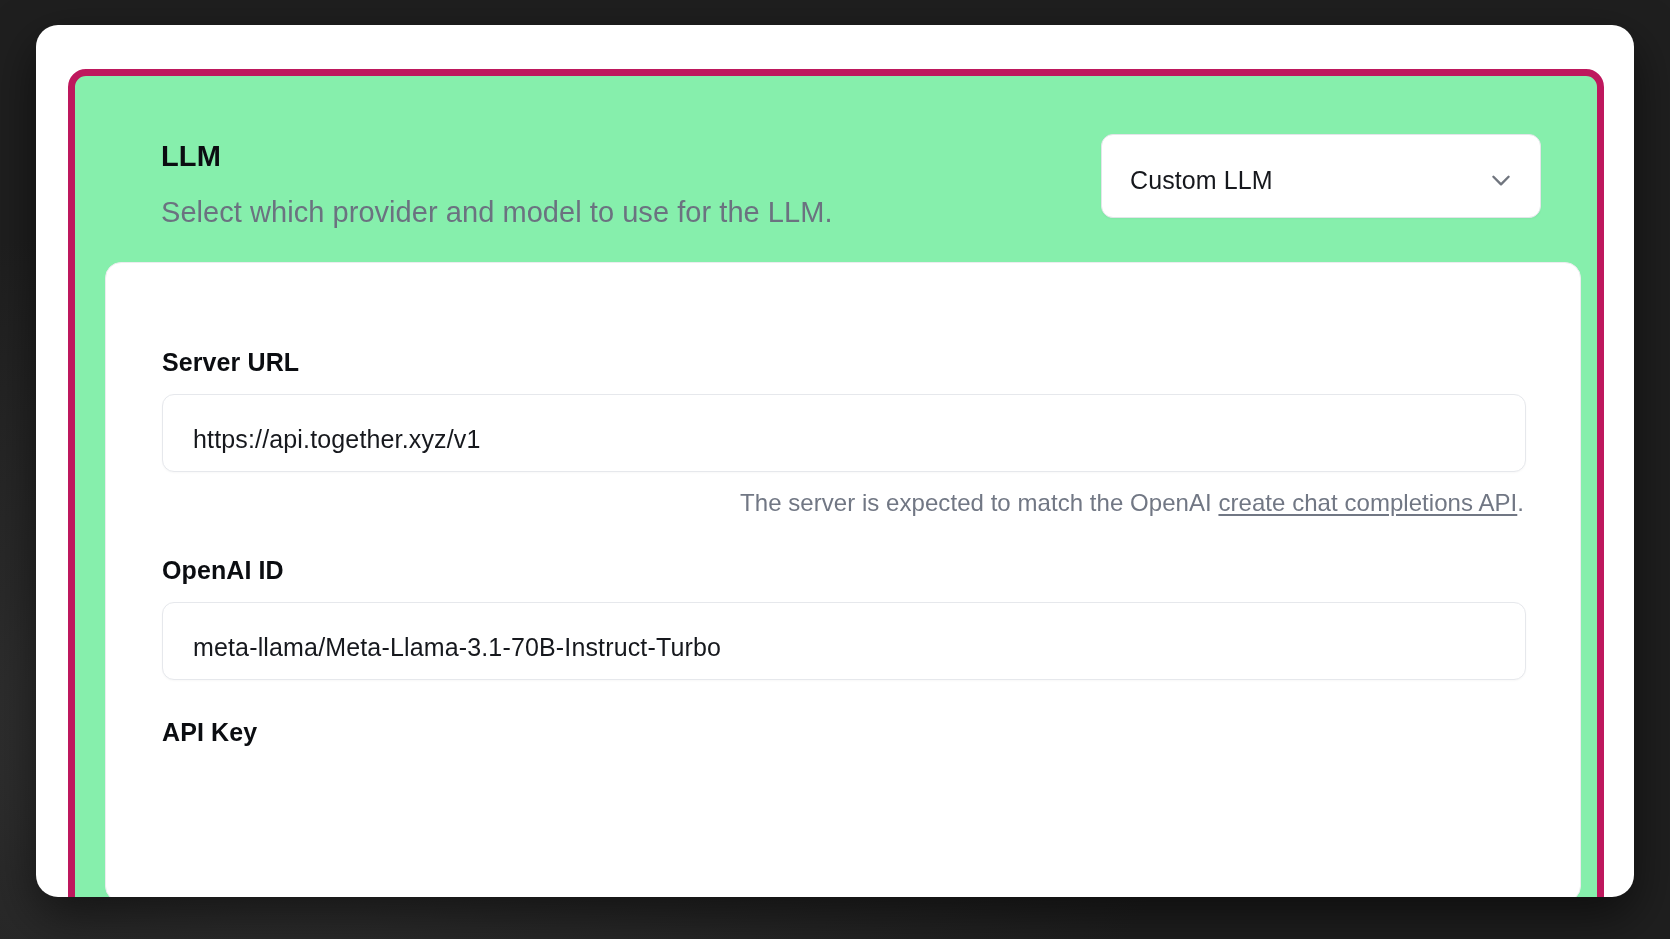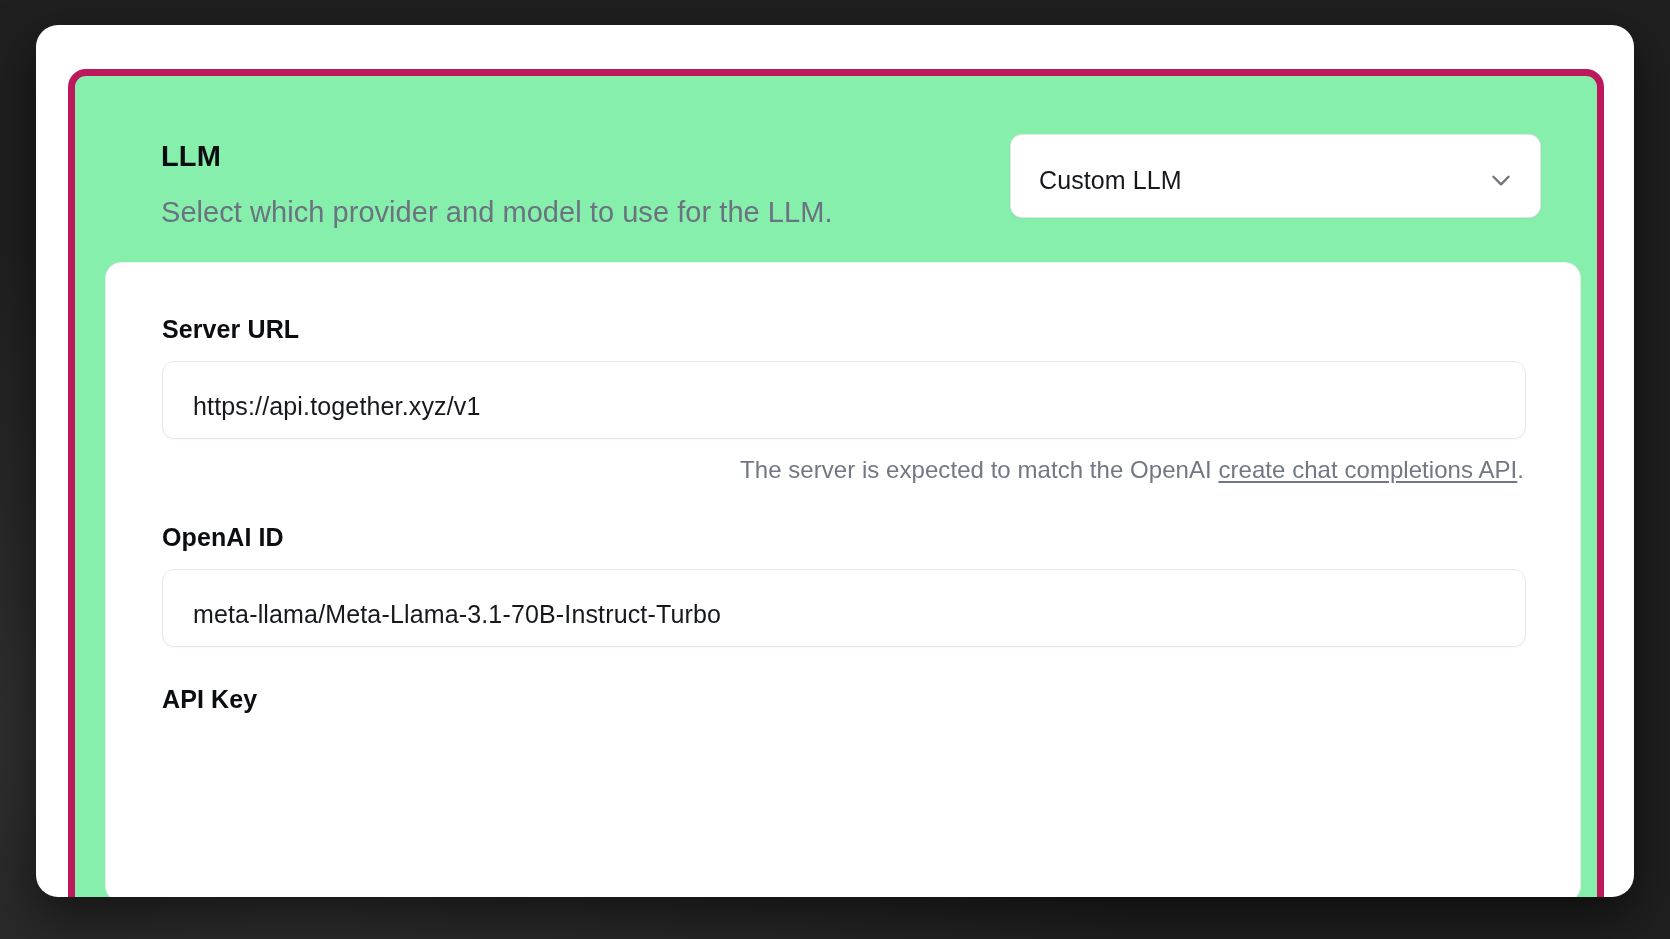--- a/index.html
+++ b/index.html
@@ -71,21 +71,21 @@
 
   .section-desc {
     margin-top: 20px;
     font-size: 29px;
     color: #6b7280;
     line-height: 1.3;
     letter-spacing: 0.05px;
   }
 
   .provider-select {
-    width: 531px;
+    width: 440px;
     height: 84px;
     background: #ffffff;
     border: 1px solid #e3e5e9;
     border-radius: 12px;
     display: flex;
     align-items: center;
     justify-content: space-between;
     padding: 8px 26px 0 28px;
     box-shadow: 0 1px 2px rgba(16,24,40,0.04);
     flex: none;
@@ -121,20 +121,21 @@
 
   .field { margin-bottom: 0; }
   .field + .field { margin-top: 38px; }
 
   .field-label {
     font-size: 25px;
     font-weight: bold;
     color: #0b0d11;
     letter-spacing: 0.1px;
     margin-bottom: 17px;
+    margin-top: 33px;
   }
 
   .text-input {
     width: 1364px;
     height: 78px;
     background: #ffffff;
     border: 1px solid #e6e8ec;
     border-radius: 12px;
     display: flex;
     align-items: center;

